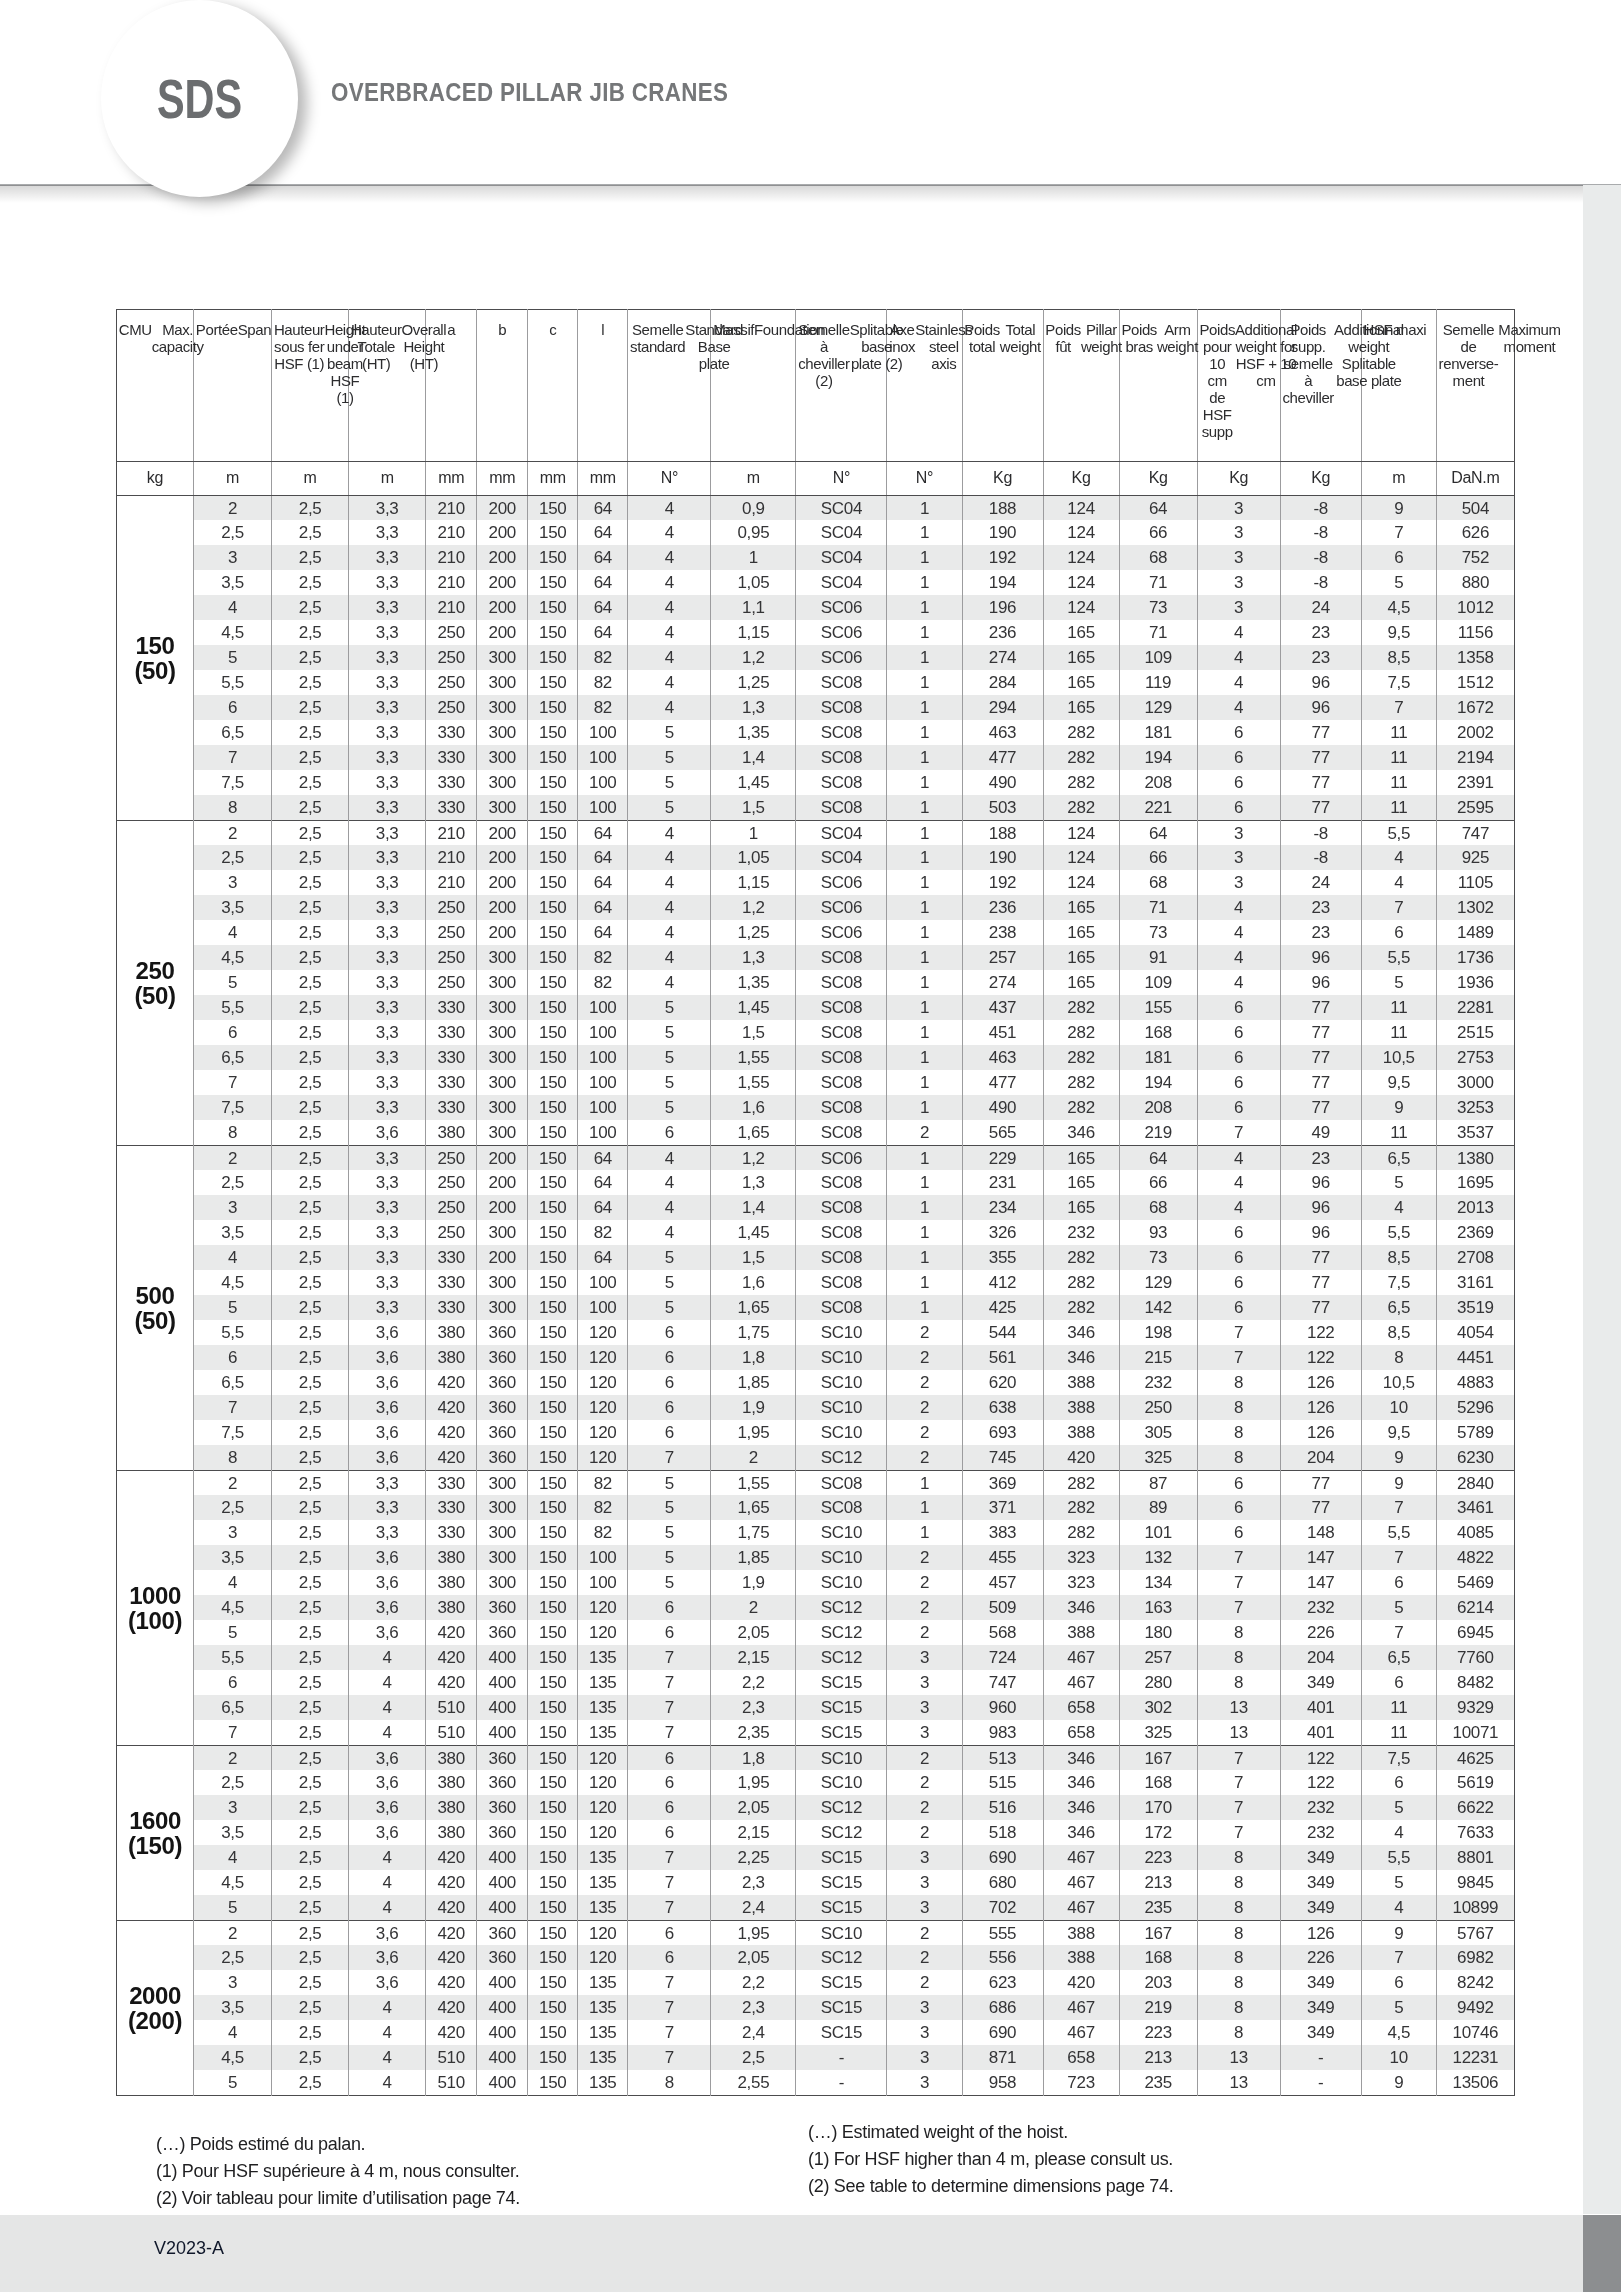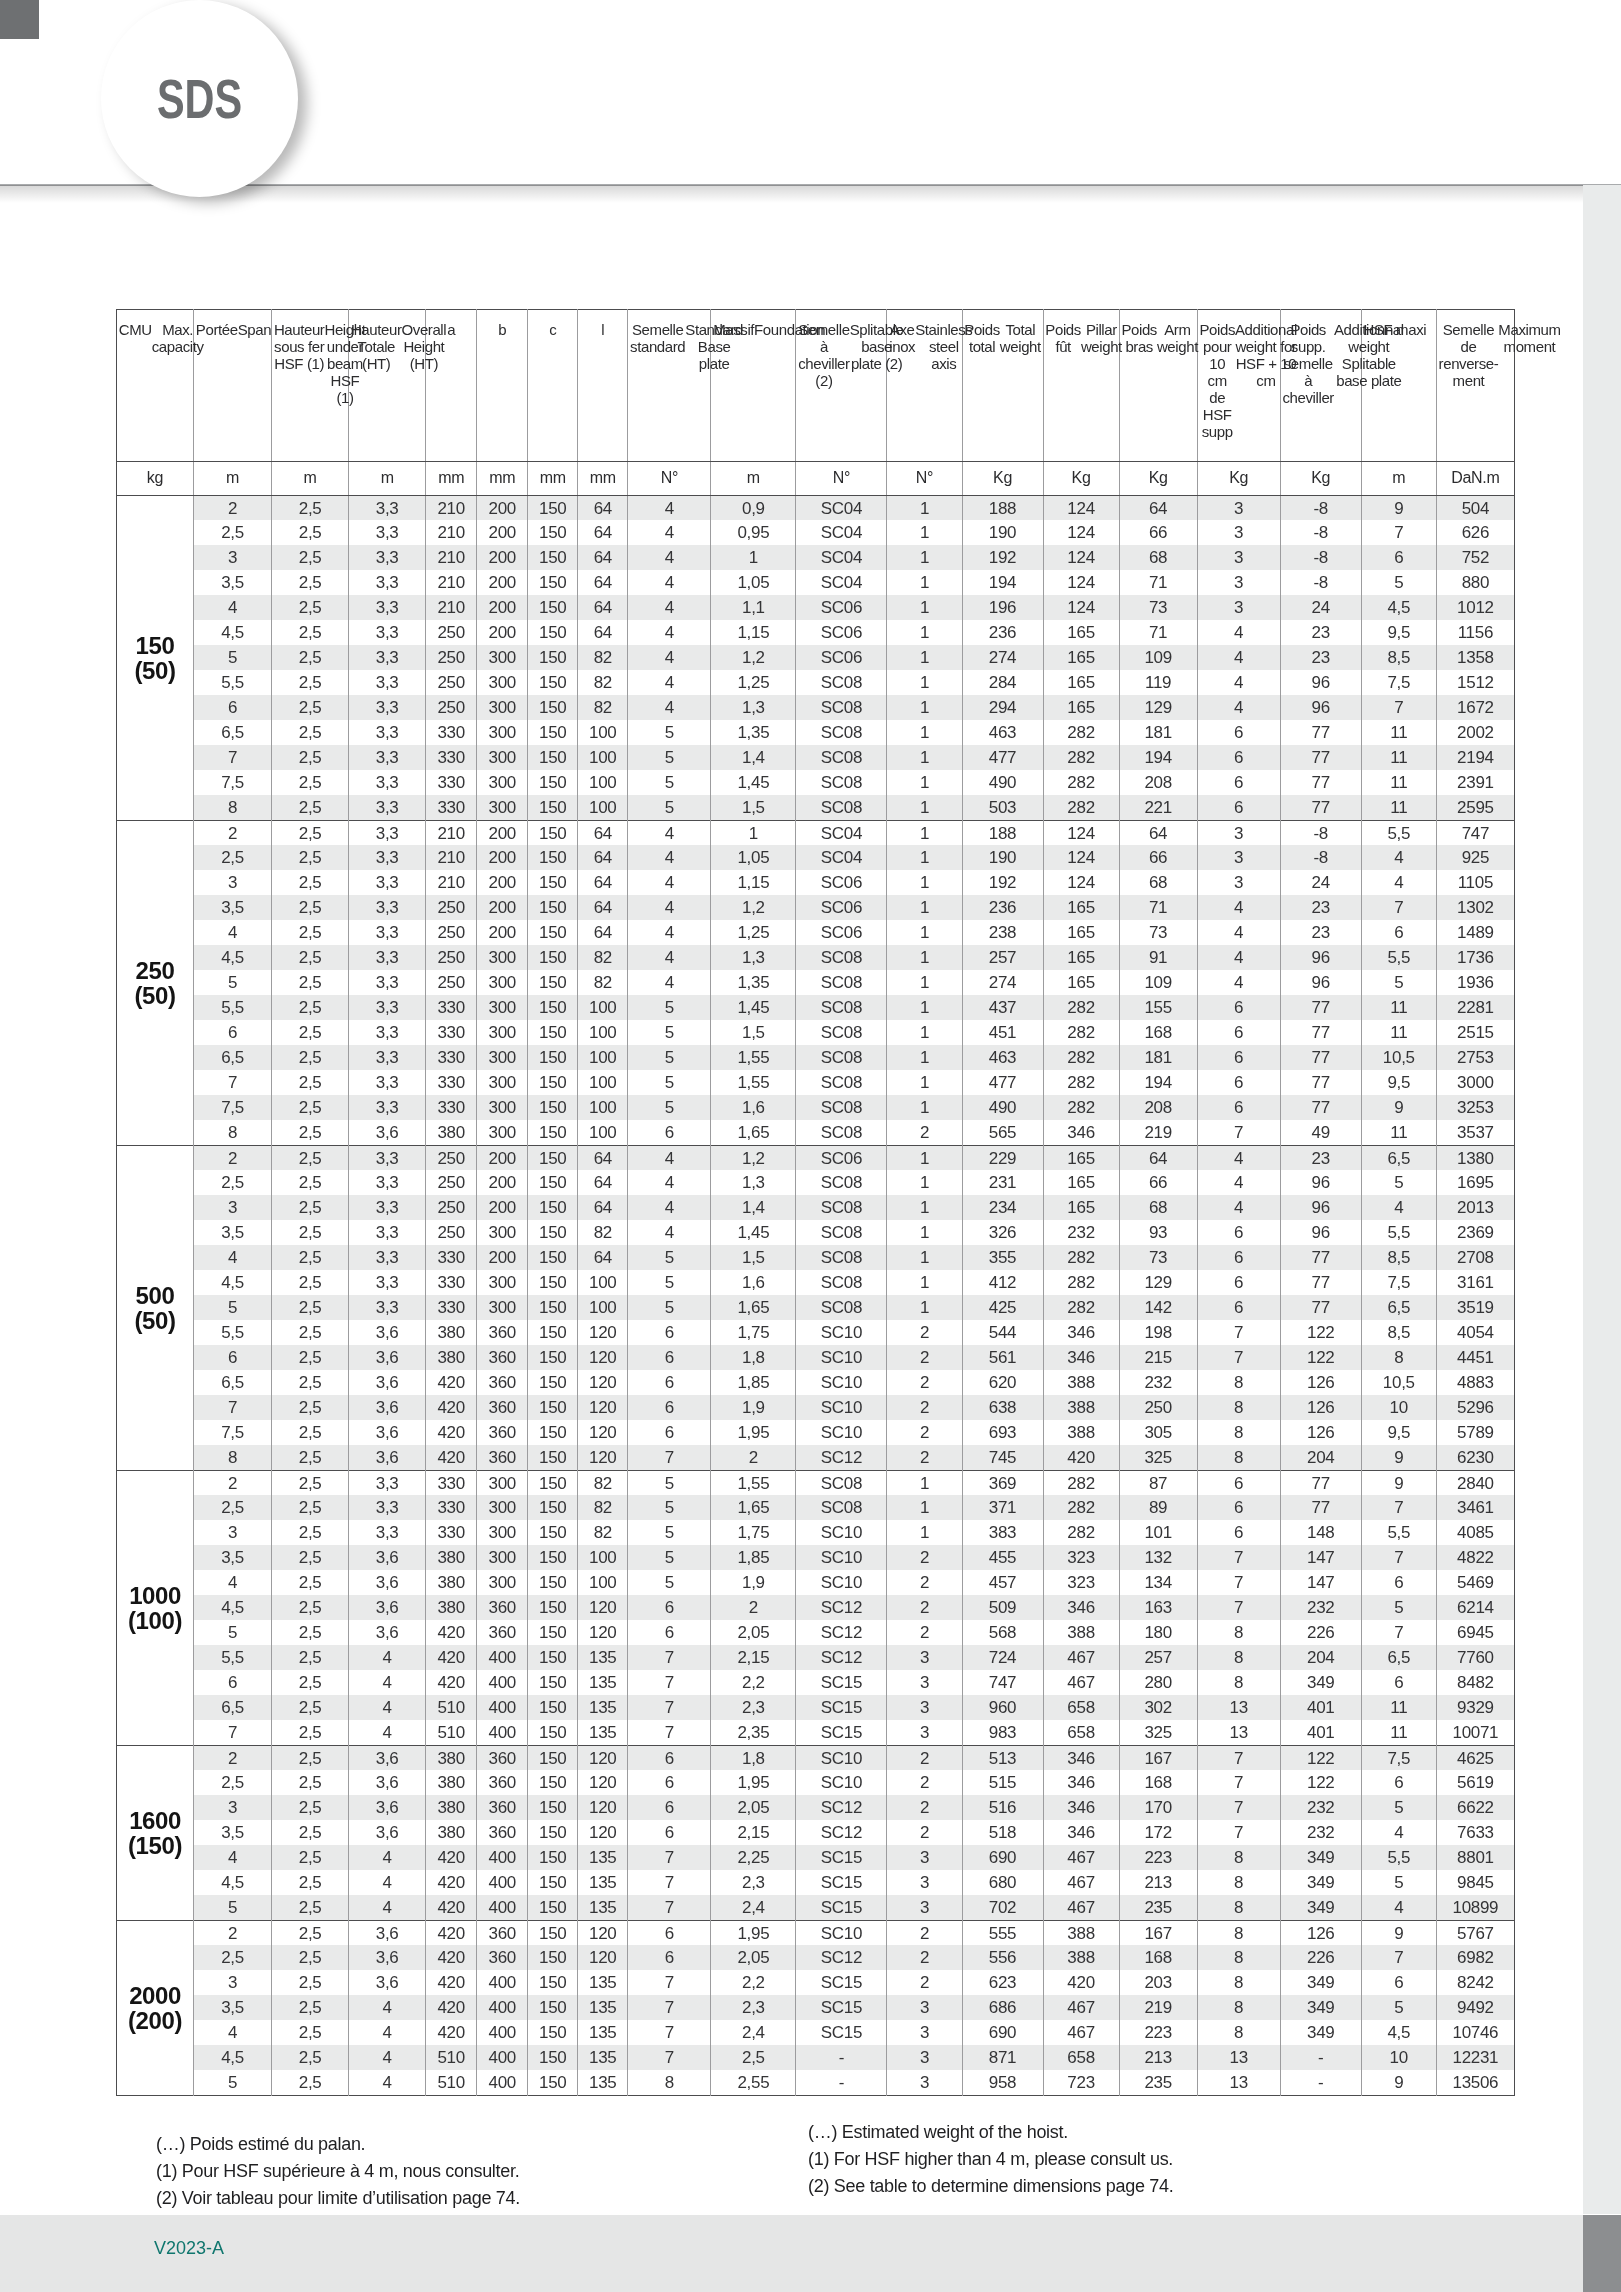--- a/index.html
+++ b/index.html
@@ -19,21 +19,21 @@
   .logo-text{font-size:56px;font-weight:bold;color:#6b6d6f;transform:scaleX(0.74);letter-spacing:0px;}
   .page-title{position:absolute;left:331px;top:77px;margin:0;font-size:26px;font-weight:bold;color:#757779;
     transform:scaleX(0.86);transform-origin:left center;letter-spacing:0.4px;white-space:nowrap;z-index:2;}
 
   
   .right-band{position:absolute;left:1583px;top:185px;width:39px;height:2029px;background:#e9ebeb;}
   .right-band-dark{position:absolute;left:1583px;top:2215px;width:39px;height:78px;background:#8c8e90;}
 
   
   .bottom-band{position:absolute;left:0;top:2215px;width:1583px;height:78px;background:#e5e6e6;}
-  .version-label{position:absolute;left:154px;top:23px;font-size:18px;color:#0f766e;letter-spacing:0px;}
+  .version-label{position:absolute;left:154px;top:23px;font-size:18px;color:#0f172a;letter-spacing:0px;}
 
   
   table.spec{position:absolute;left:116px;top:309px;border-collapse:collapse;table-layout:fixed;
     width:1399px;border:1.8px solid #4c4c4e;}
   table.spec th,table.spec td{border-left:0.9px solid #9c9c9e;padding:0;margin:0;}
   table.spec th:first-child,table.spec td.cap{border-left:none;}
   tr.labels th{height:150px;border-bottom:1.8px solid #4c4c4e;vertical-align:top;background:#fff;}
   .hcell{display:flex;flex-direction:row;justify-content:space-between;height:133px;padding:10.7px 1.8px 7.2px 1.8px;}
   .hcell.center{justify-content:center;}
   .hcell .fr,.hcell .en{font-size:15px;line-height:1.14;color:#2c2c2e;text-align:center;font-weight:normal;letter-spacing:-0.4px;}
@@ -53,20 +53,23 @@
   .notes .col-en{position:absolute;left:808px;top:0;}
   .note-line{height:27px;line-height:27px;letter-spacing:-0.3px;white-space:nowrap;}
 </style>
 </head>
 <body>
 
 <div class="page">
 
   <div class="corner-square"></div>
 
+  <div class="header">
+    <h1 class="page-title">OVERBRACED PILLAR JIB CRANES</h1>
+  </div>
   <div class="header-rule"></div>
   <div class="header-shadow"></div>
   <div class="logo-circle">
     <span class="logo-text">SDS</span>
   </div>
 
   <div class="right-band"></div>
   <div class="right-band-dark"></div>
 
   <table class="spec">

